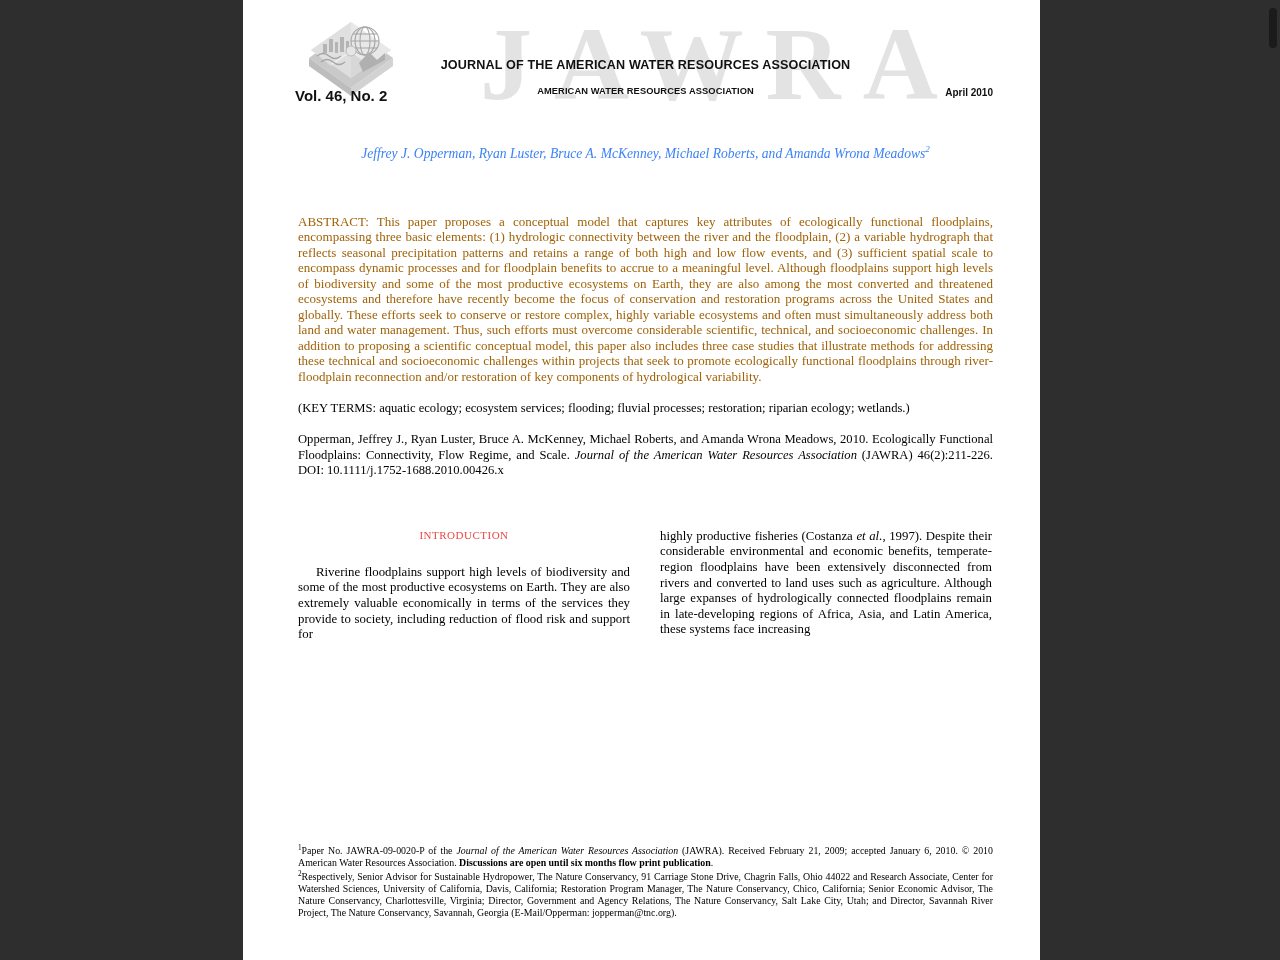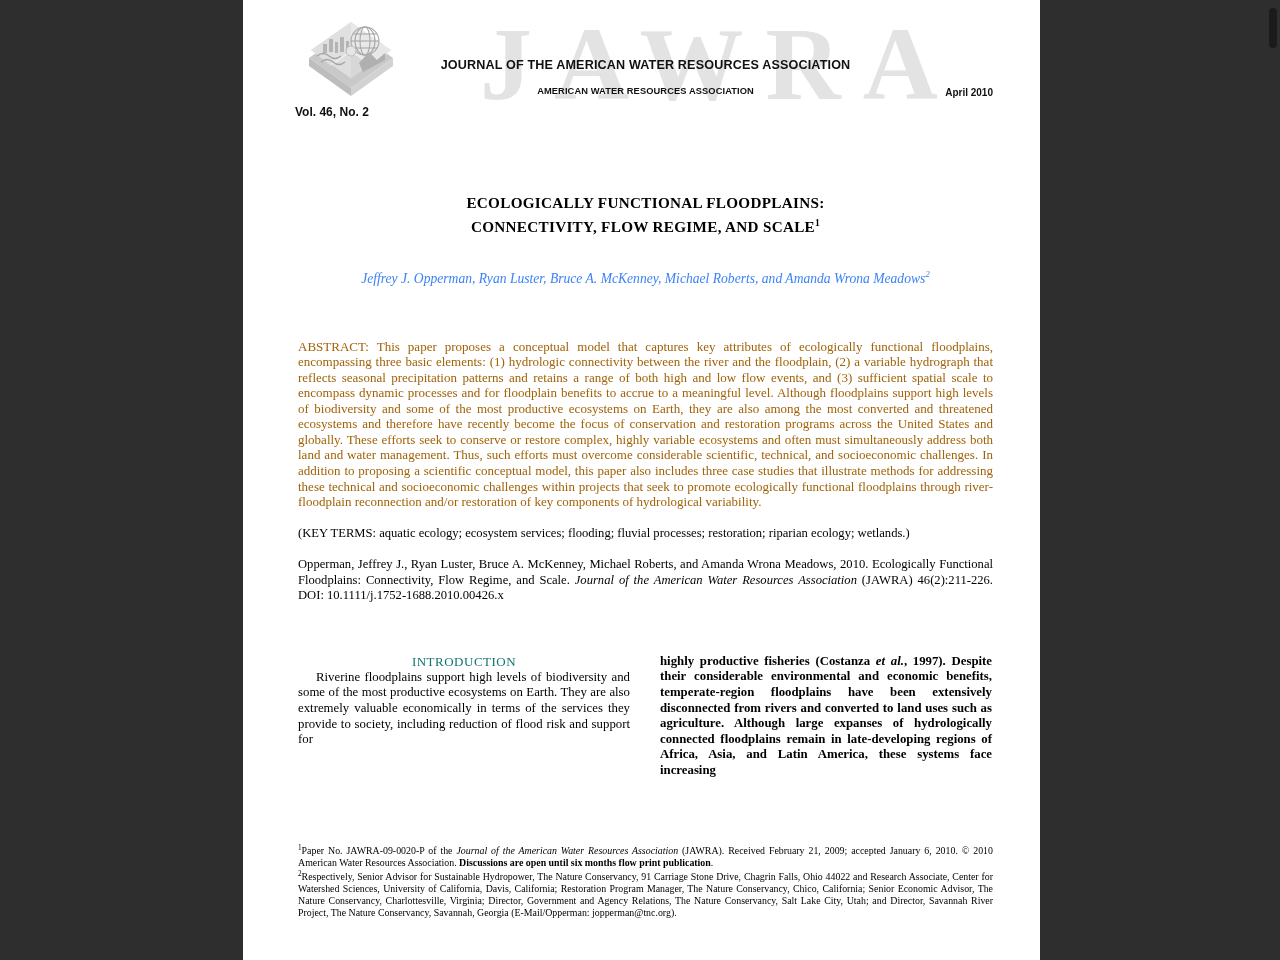--- a/index.html
+++ b/index.html
@@ -85,23 +85,22 @@
     font-size: 9.3px;
     letter-spacing: 0.1px;
     color: #111;
   }
   .vol-line {
     position: absolute;
     left: -3px;
     top: 87px;
     font-family: "Liberation Sans", sans-serif;
     font-weight: bold;
-    font-size: 12px;
+    font-size: 15px;
     color: #111;
-    margin-top: 18px;
   }
   .date-line {
     position: absolute;
     right: 0;
     top: 87px;
     font-family: "Liberation Sans", sans-serif;
     font-weight: bold;
     font-size: 10px;
     color: #111;
   }
@@ -156,33 +155,34 @@
   
   .columns {
     margin-top: 50px;
     display: flex;
     gap: 30px;
   }
   .col { width: 332px; }
   .section-heading {
     text-align: center;
     font-family: "Liberation Serif", serif;
-    font-size: 13px;
+    font-size: 11px;
     letter-spacing: 0.5px;
-    color: #0f766e;
+    color: #ef4444;
+    margin-bottom: 24px;
   }
   .body-para {
     text-align: justify;
     font-family: "Liberation Serif", serif;
     font-size: 12.8px;
     line-height: 15.6px;
     color: #000;
     text-indent: 18px;
   }
-  .body-para.no-indent { text-indent: 0; font-weight: bold; }
+  .body-para.no-indent { text-indent: 0; }
   
   .footnotes {
     position: absolute;
     left: 55px;
     top: 843px;
     width: 695px;
   }
   .footnote {
     text-align: justify;
     font-family: "Liberation Serif", serif;
@@ -263,24 +263,20 @@
 
           <circle cx="48" cy="43" r="5" fill="#e6e6e6" stroke="#bcbcbc" stroke-width="1"></circle>
         </svg>
 
         <div class="journal-title">JOURNAL OF THE AMERICAN WATER RESOURCES ASSOCIATION</div>
         <div class="assoc-line">AMERICAN WATER RESOURCES ASSOCIATION</div>
         <div class="vol-line">Vol. 46, No. 2</div>
         <div class="date-line">April 2010</div>
       </div>
 
-      <div class="article-title">
-        <span>ECOLOGICALLY FUNCTIONAL FLOODPLAINS:</span><br>
-        <span>CONNECTIVITY, FLOW REGIME, AND SCALE</span><sup>1</sup>
-      </div>
 
       <div class="authors">
         <span>Jeffrey J. Opperman, Ryan Luster, Bruce A. McKenney, Michael Roberts, and Amanda Wrona Meadows</span><sup>2</sup>
       </div>
 
       <div class="abstract">ABSTRACT: This paper proposes a conceptual model that captures key attributes of ecologically functional floodplains, encompassing three basic elements: (1) hydrologic connectivity between the river and the floodplain, (2) a variable hydrograph that reflects seasonal precipitation patterns and retains a range of both high and low flow events, and (3) sufficient spatial scale to encompass dynamic processes and for floodplain benefits to accrue to a meaningful level. Although floodplains support high levels of biodiversity and some of the most productive ecosystems on Earth, they are also among the most converted and threatened ecosystems and therefore have recently become the focus of conservation and restoration programs across the United States and globally. These efforts seek to conserve or restore complex, highly variable ecosystems and often must simultaneously address both land and water management. Thus, such efforts must overcome considerable scientific, technical, and socioeconomic challenges. In addition to proposing a scientific conceptual model, this paper also includes three case studies that illustrate methods for addressing these technical and socioeconomic challenges within projects that seek to promote ecologically functional floodplains through river-floodplain reconnection and/or restoration of key components of hydrological variability.</div>
 
       <div class="keyterms">(KEY TERMS: aquatic ecology; ecosystem services; flooding; fluvial processes; restoration; riparian ecology; wetlands.)</div>
 
       <div class="citation"><span>Opperman, Jeffrey J., Ryan Luster, Bruce A. McKenney, Michael Roberts, and Amanda Wrona Meadows, 2010. Ecologically Functional Floodplains: Connectivity, Flow Regime, and Scale. </span><i>Journal of the American Water Resources Association</i><span> (JAWRA) 46(2):211-226. DOI: 10.1111/j.1752-1688.2010.00426.x</span></div>

